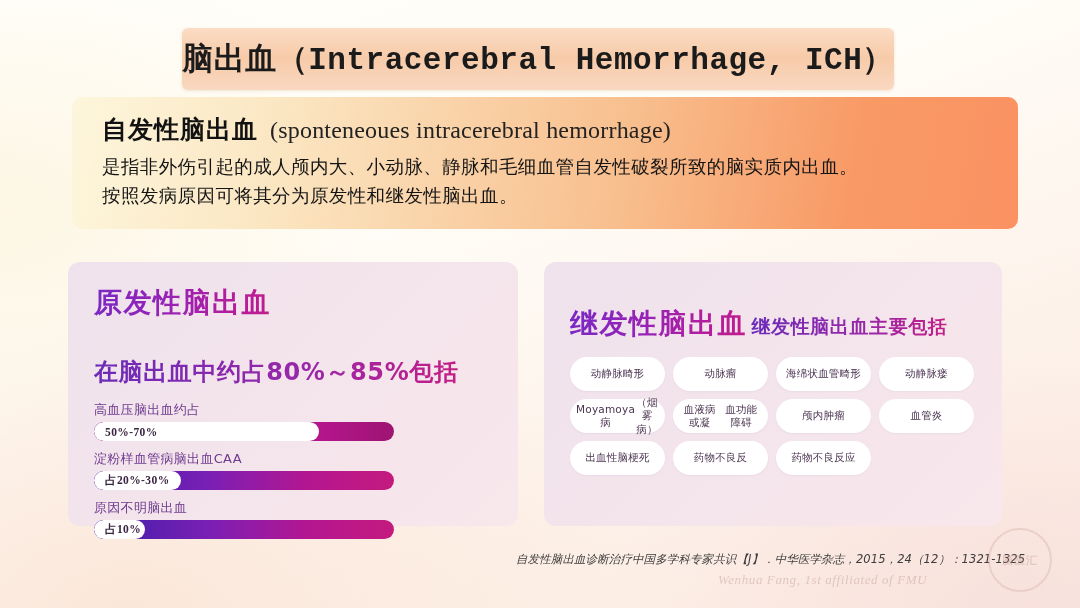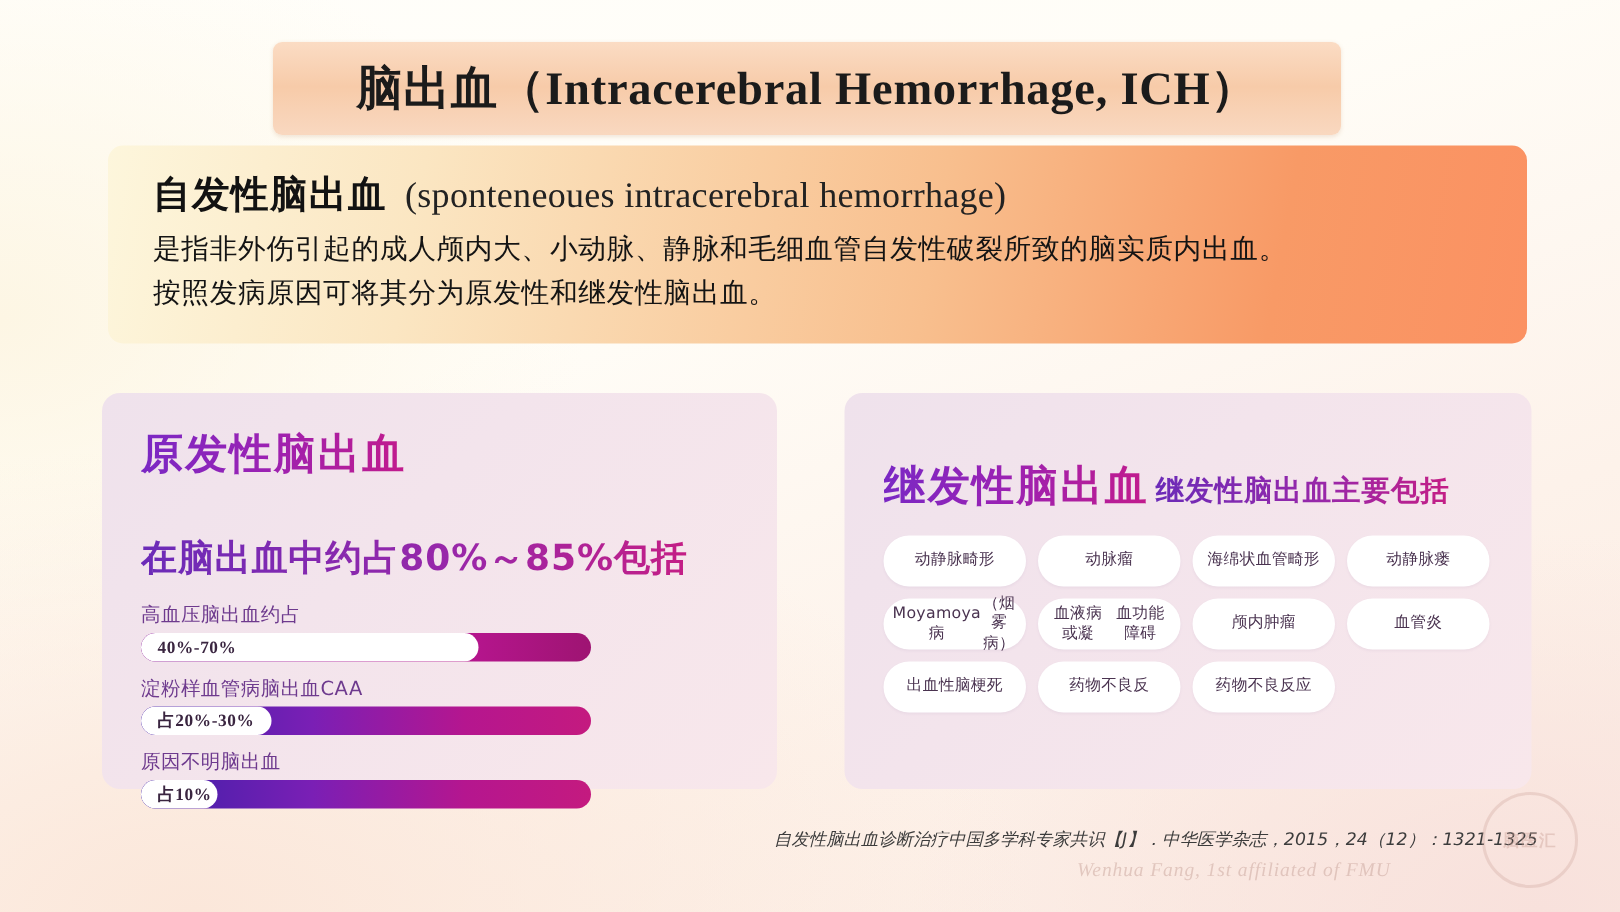--- a/index.html
+++ b/index.html
@@ -22,21 +22,21 @@
   
   .title-bar{
     position:absolute; left:182px; top:28px;
     width:712px; height:62px;
     border-radius:6px;
     background:linear-gradient(180deg,#FBDCC4 0%,#F7CBA9 48%,#F9D8C0 100%);
     display:flex; align-items:center; justify-content:center;
     box-shadow:0 1px 3px rgba(180,120,80,.18);
   }
   .title-text{
-    font-family:Liberation Serif, serif;
+    font-family:Liberation Mono, monospace;
     font-size:31px; font-weight:700; letter-spacing:.5px;
     color:#1b1b1b; white-space:nowrap;
   }
 
   
   .def-banner{
     position:absolute; left:72px; top:97px;
     width:946px; height:132px;
     border-radius:10px;
     background:linear-gradient(100deg,#FDF6DC 0%,#FBE6C2 22%,#F8BF8E 58%,#F89A66 82%,#FB9162 100%);
@@ -57,21 +57,21 @@
   }
 
   
   .card{
     position:absolute; top:262px;
     border-radius:12px;
     background:linear-gradient(135deg,#EFE2EC 0%,#F3E4EC 40%,#F8E7EB 100%);
     padding:22px 26px;
   }
   .card-left{ left:68px; width:450px; height:264px; }
-  .card-right{ left:563px; width:458px; height:264px; }
+  .card-right{ left:544px; width:458px; height:264px; }
 
   .card-title{
     font-family:"DejaVu Sans", sans-serif;
     font-size:28px; font-weight:700; letter-spacing:1.5px;
     background:linear-gradient(90deg,#7A28C4 0%,#9A22B4 45%,#C21B8C 100%);
     -webkit-background-clip:text; background-clip:text;
     -webkit-text-fill-color:transparent; color:#9A22B4;
     display:inline-block;
   }
   .card-sub{
@@ -173,21 +173,21 @@
 </div>
 
 <div class="card card-left">
   <div class="card-title">原发性脑出血</div>
   <div class="card-sub">在脑出血中约占80%～85%包括</div>
 
   <div class="bars">
     <div class="bar-group">
       <div class="bar-label">高血压脑出血约占</div>
       <div class="bar-track t1">
-        <div class="bar-pill" style="width: 75%;">40%-70%</div>
+        <div class="bar-pill" style="width: 75%;">50%-70%</div>
       </div>
     </div>
 
     <div class="bar-group">
       <div class="bar-label">淀粉样血管病脑出血CAA</div>
       <div class="bar-track">
         <div class="bar-pill" style="width: 29%;">占20%-30%</div>
       </div>
     </div>
 

